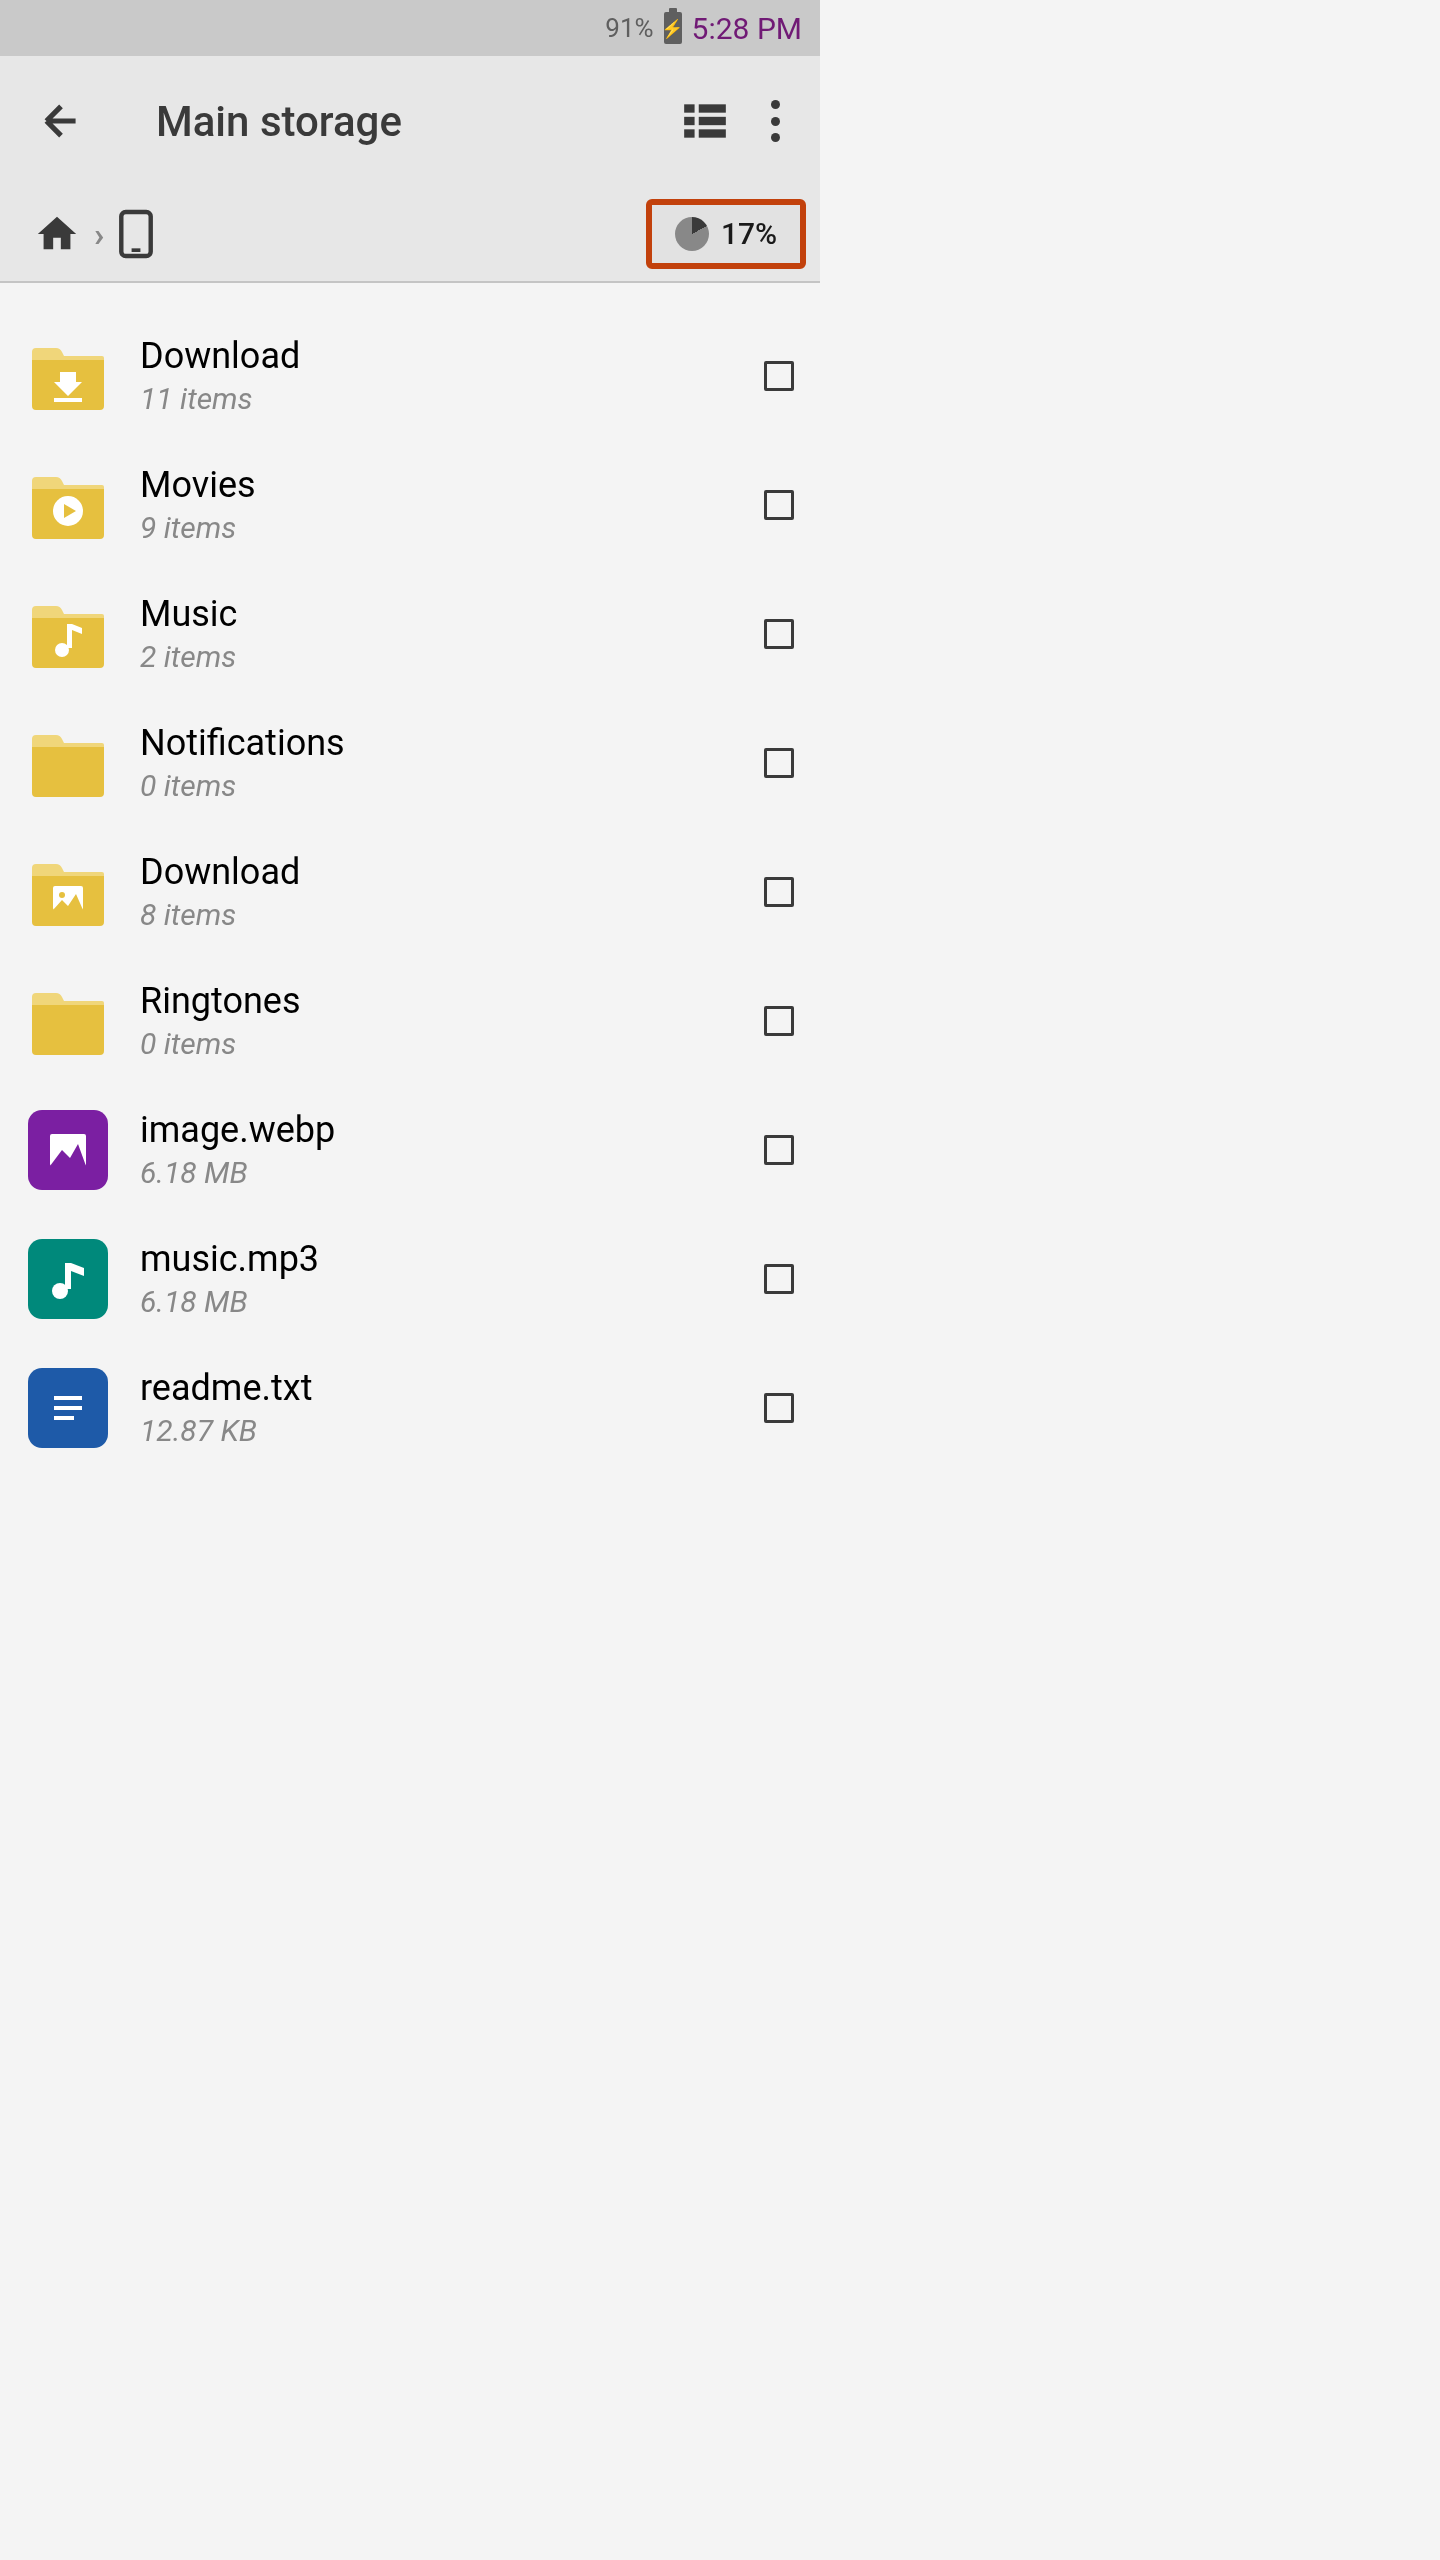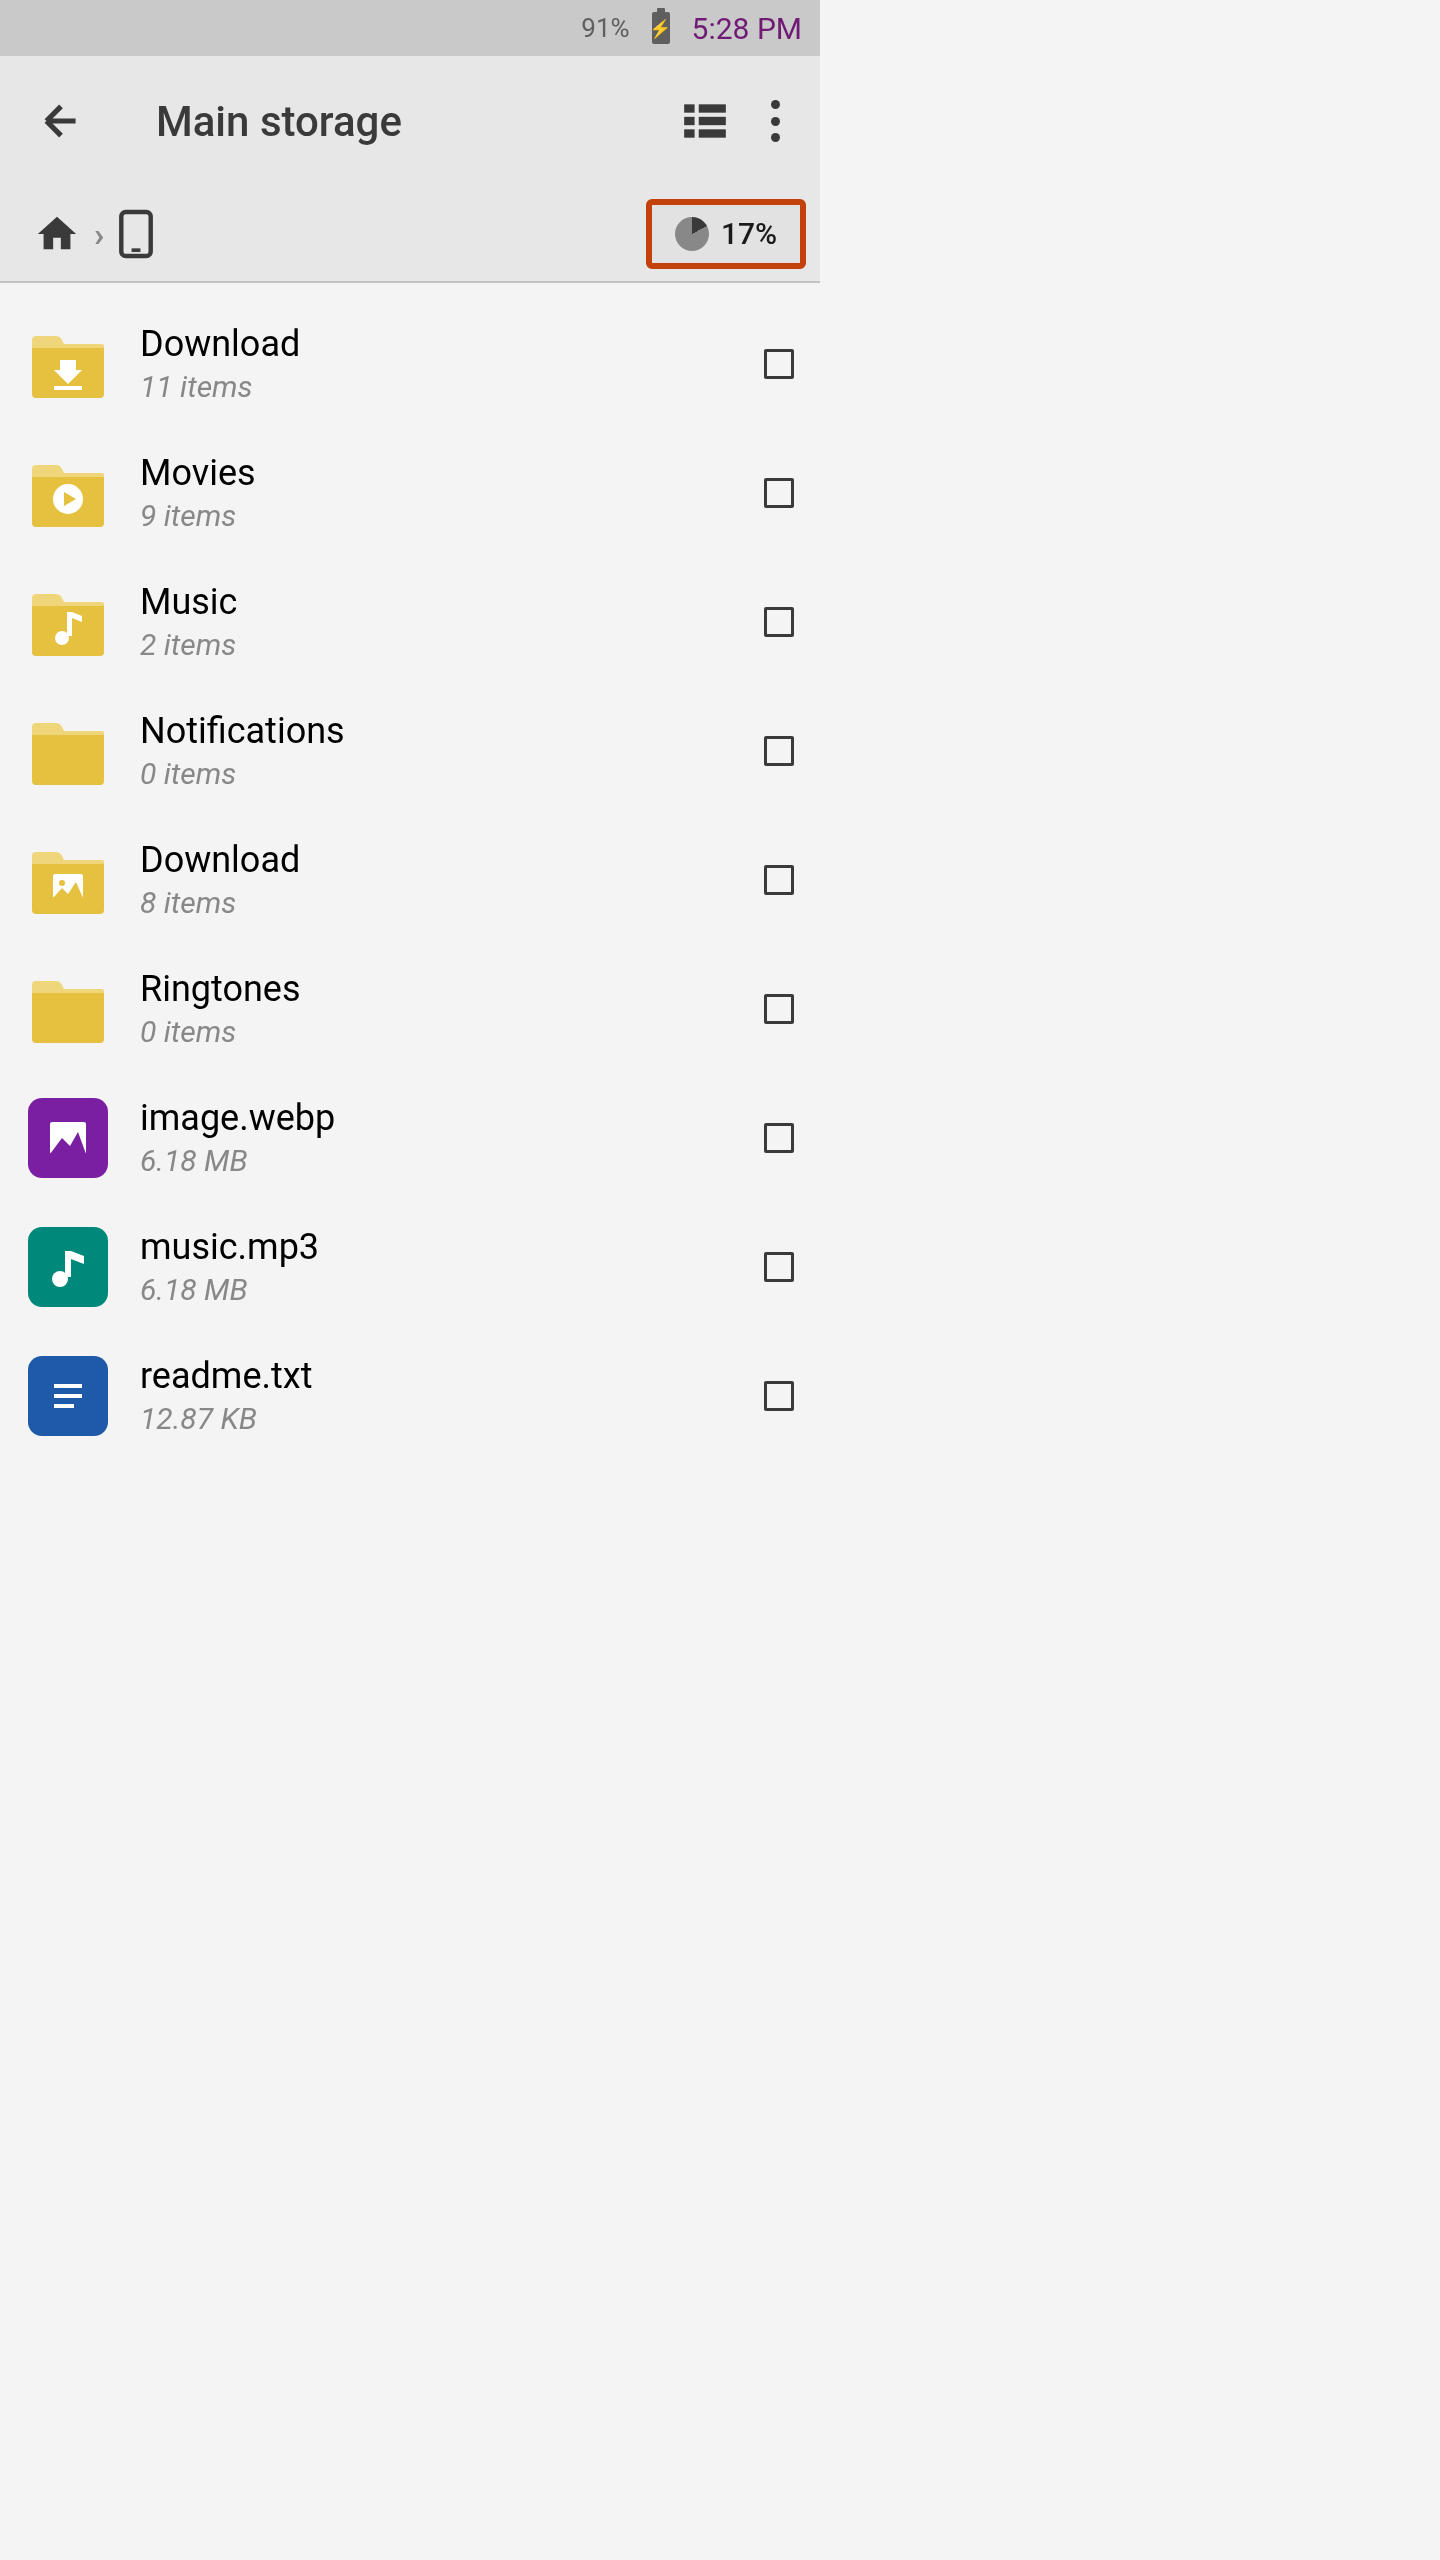--- a/index.html
+++ b/index.html
@@ -14,21 +14,21 @@
       height: 1456px;
       overflow: hidden;
     }
     .status-bar {
       height: 56px;
       background: #c9c9c9;
       display: flex;
       justify-content: flex-end;
       align-items: center;
       padding-right: 18px;
-      gap: 22px;
+      gap: 10px;
     }
     .battery-text {
       color: #5f5f5f;
       font-size: 26px;
     }
     .battery-icon {
       width: 18px;
       height: 32px;
       background: #5f5f5f;
       position: relative;
@@ -152,21 +152,21 @@
       height: 34px;
       border-radius: 50%;
       background: conic-gradient(#3a3a3a 0deg 61deg, #888 61deg 360deg);
     }
     .storage-percent {
       font-size: 30px;
       font-weight: 500;
       color: #1a1a1a;
     }
     .file-list {
-      padding-top: 16px;
+      padding-top: 28px;
     }
     .file-item {
       display: flex;
       align-items: center;
       padding: 24px 26px 24px 28px;
     }
     .file-icon {
       width: 80px;
       height: 72px;
       display: flex;

